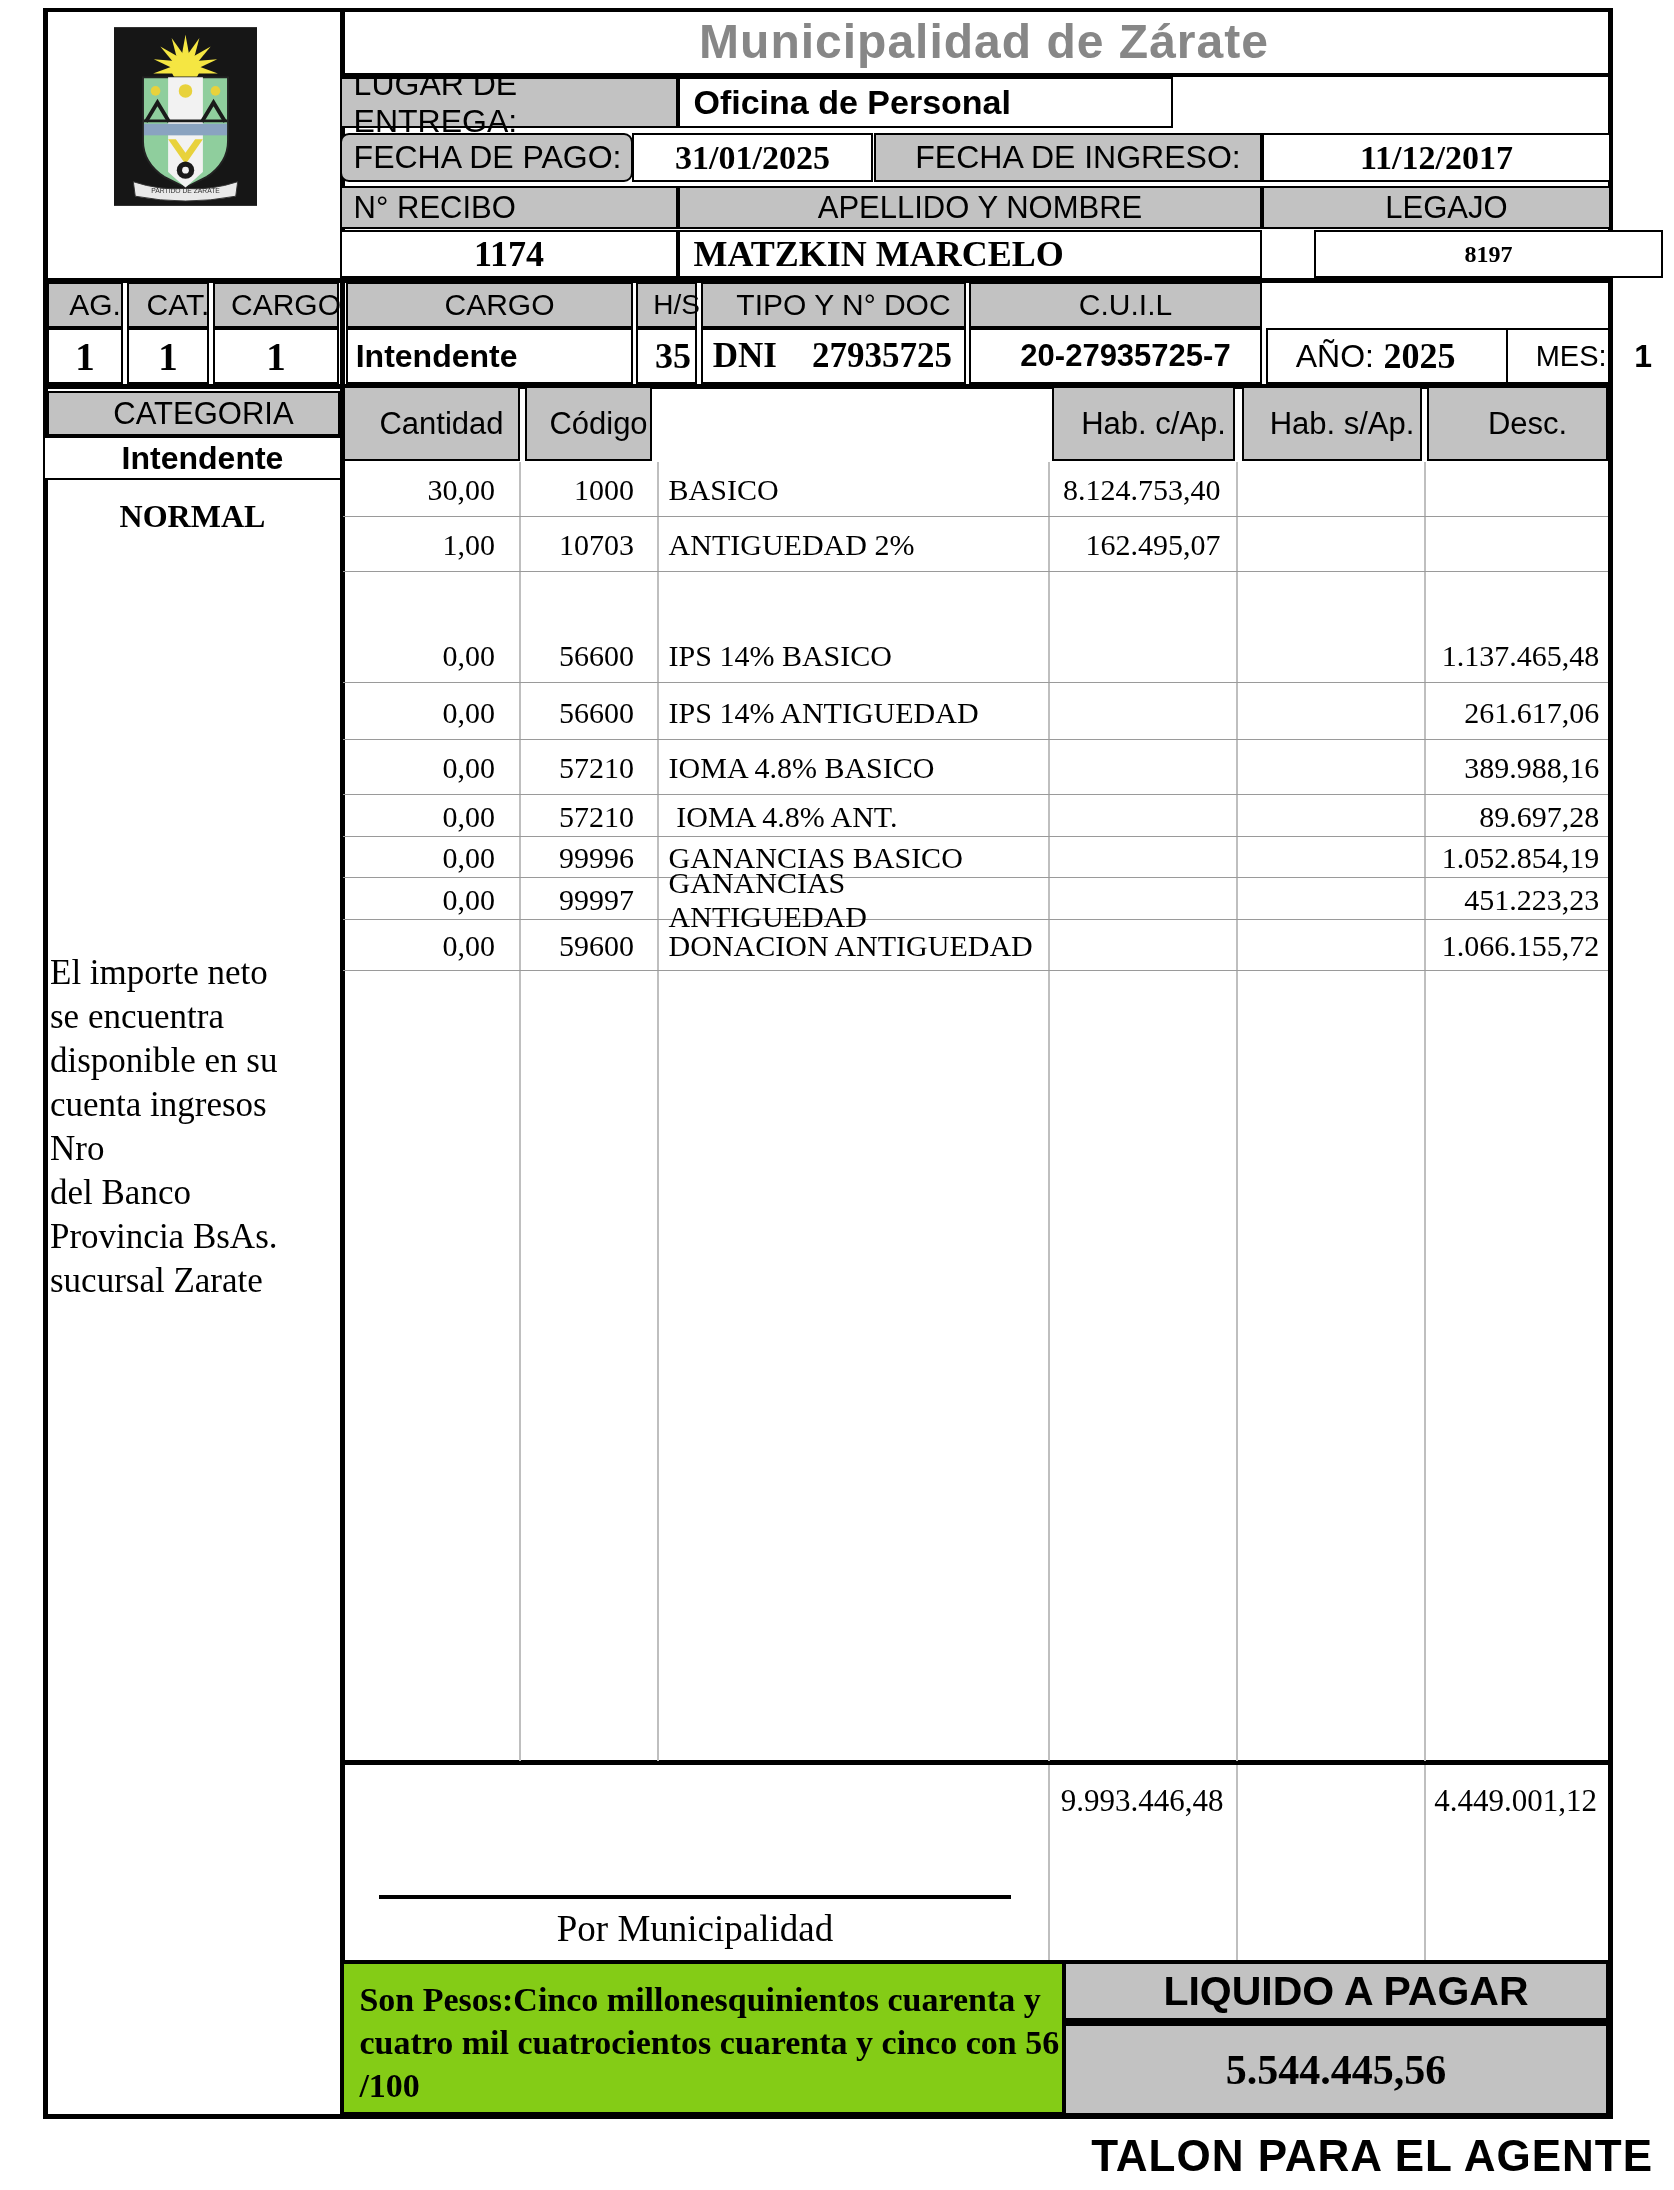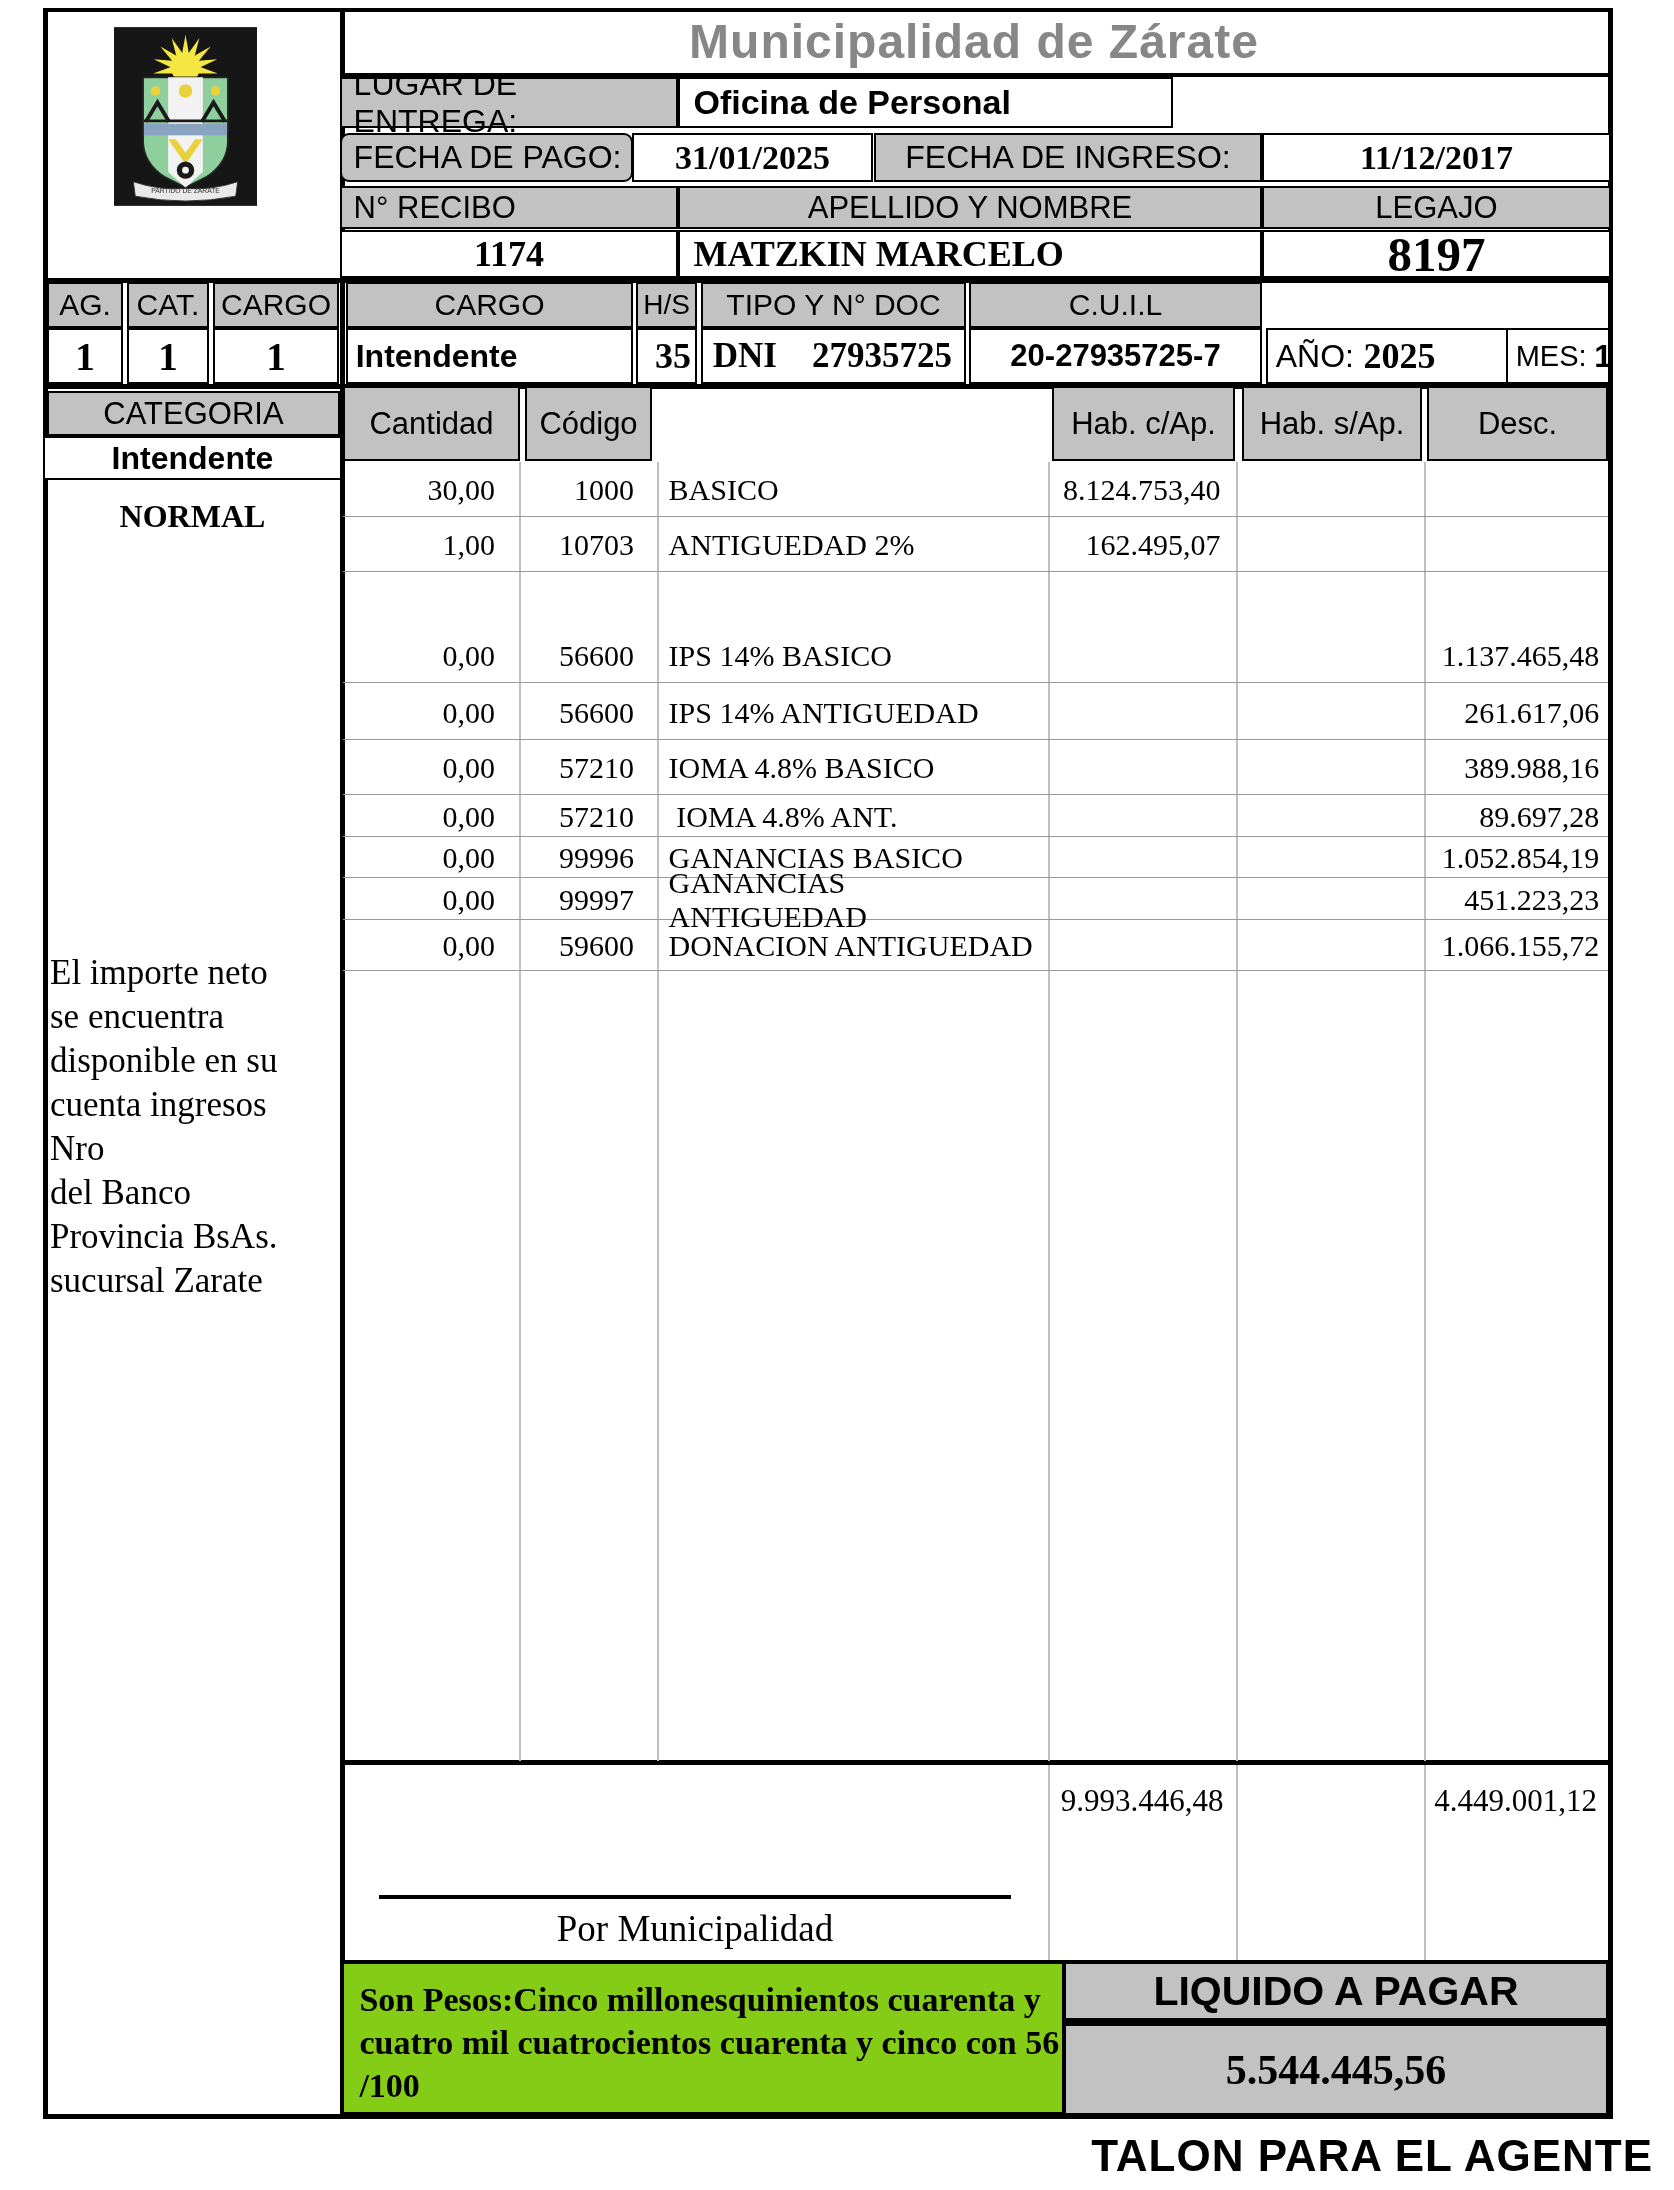--- a/index.html
+++ b/index.html
@@ -2,21 +2,21 @@
 <html><head>
 <meta charset="utf-8">
 <style>
   html,body{margin:0;padding:0;background:#fff;}
   #page{position:relative;width:1674px;height:2191px;background:#ffffff;overflow:hidden;}
   .abs{position:absolute;box-sizing:border-box;}
   .line{position:absolute;background:#000;}
   .vgrid{position:absolute;background:#bfbfbf;width:1.9px;}
   .gray{background:#c2c2c2;border:2.9px solid #000;}
   .wbox{background:#fff;border:2.9px solid #000;}
-  .sans{font-family:"Liberation Sans",sans-serif;}
+  .sans{font-family:"Liberation Sans",sans-serif;padding-left:20px;}
   .serif{font-family:"Liberation Serif",serif;}
   .b{font-weight:bold;}
   .c{display:flex;align-items:center;justify-content:center;}
   .l{display:flex;align-items:center;justify-content:flex-start;}
   .r{display:flex;align-items:center;justify-content:flex-end;}
   .trow{position:absolute;left:343px;width:1265px;display:flex;border-bottom:1.9px solid #9a9a9a;
         font-family:"Liberation Serif",serif;font-size:30px;box-sizing:border-box;}
   .cell{height:100%;display:flex;align-items:center;box-sizing:border-box;}
   .cw-q{width:177px;padding-right:25px;justify-content:flex-end;}
   .cw-c{width:137px;padding-right:23px;justify-content:flex-end;}
@@ -80,21 +80,21 @@
   <div class="abs wbox serif b c" style="left:632px;top:133px;width:241px;height:49px;font-size:34px;">31/01/2025</div>
   <div class="abs gray sans c" style="left:874px;top:133px;width:388px;height:49px;font-size:32px;">FECHA DE INGRESO:</div>
   <div class="abs wbox serif b c" style="left:1262px;top:133px;width:349px;height:49px;font-size:34px;">11/12/2017</div>
 
   <div class="abs gray sans l" style="left:340px;top:186px;width:338px;height:43px;font-size:31px;padding-left:11.6px;">N° RECIBO</div>
   <div class="abs gray sans c" style="left:678px;top:186px;width:584px;height:43px;font-size:31px;">APELLIDO Y NOMBRE</div>
   <div class="abs gray sans c" style="left:1262px;top:186px;width:349px;height:43px;font-size:31px;">LEGAJO</div>
 
   <div class="abs wbox serif b c" style="left:340px;top:230px;width:338px;height:48px;font-size:36px;">1174</div>
   <div class="abs wbox serif b l" style="left:678px;top:230px;width:584px;height:48px;font-size:36px;padding-left:13.5px;">MATZKIN MARCELO</div>
-  <div class="abs wbox serif b c" style="left:1262px;top:230px;width:349px;height:48px;font-size:49px;text-align:center;">8197</div>
+  <div class="abs wbox serif b c" style="left:1314px;top:230px;width:349px;height:48px;font-size:24px;text-align:center;">8197</div>
 
   <div class="abs gray sans c" style="left:47px;top:282px;width:76px;height:46px;font-size:30px;">AG.</div>
   <div class="abs gray sans c" style="left:127px;top:282px;width:82px;height:46px;font-size:30px;">CAT.</div>
   <div class="abs gray sans c" style="left:213px;top:282px;width:126px;height:46px;font-size:30px;">CARGO</div>
   <div class="abs gray sans c" style="left:346px;top:282px;width:287px;height:46px;font-size:30px;">CARGO</div>
   <div class="abs gray sans c" style="left:636px;top:282px;width:61px;height:46px;font-size:28px;">H/S</div>
   <div class="abs gray sans c" style="left:701px;top:282px;width:265px;height:46px;font-size:30px;">TIPO Y N° DOC</div>
   <div class="abs gray sans c" style="left:969px;top:282px;width:293px;height:46px;font-size:30px;">C.U.I.L</div>
 
   <div class="abs wbox serif b c" style="left:47px;top:328px;width:76px;height:56px;font-size:39px;">1</div>

